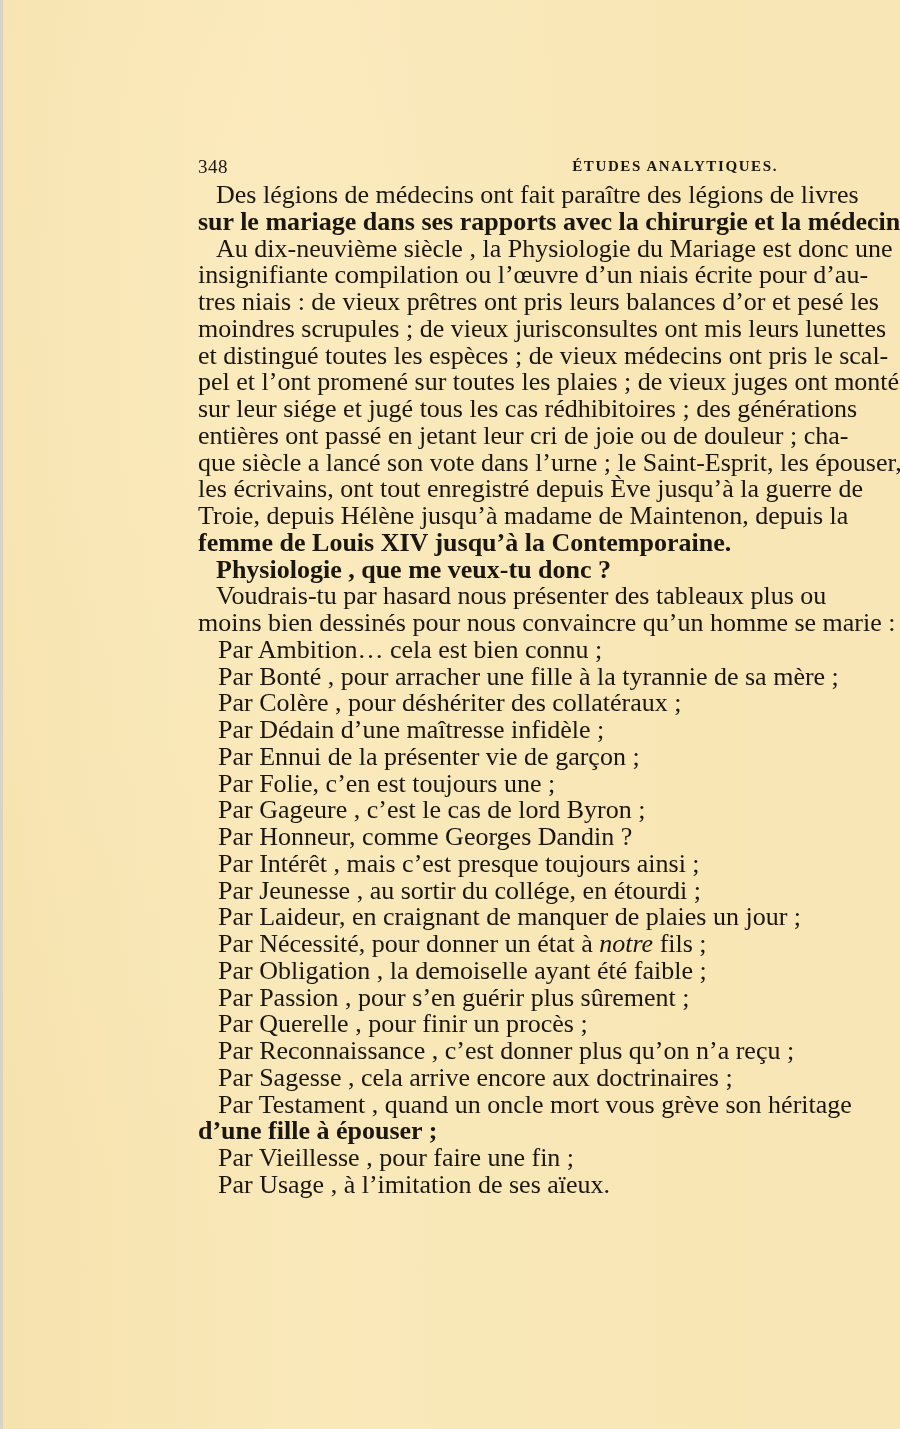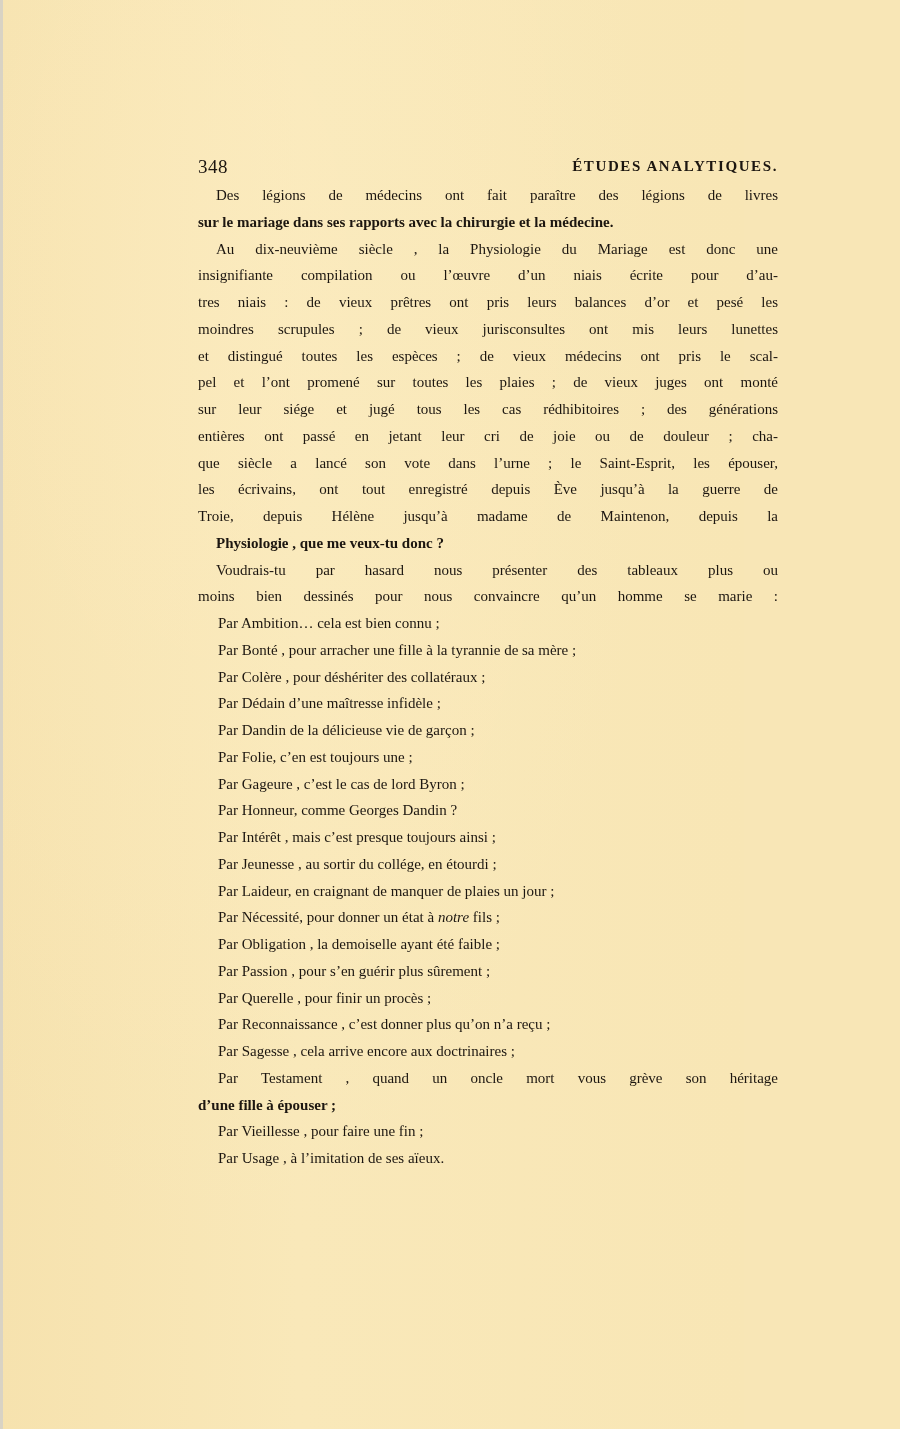--- a/index.html
+++ b/index.html
@@ -26,21 +26,21 @@
     .page-number {
       position: absolute; left: 0; top: 0;
       font-size: 19px; letter-spacing: 0.5px;
     }
     .head-title {
       position: absolute; left: 0; width: 580px; top: 2px; text-align: right;
       font-size: 15px; letter-spacing: 1.6px; font-variant: small-caps; font-weight: bold;
     }
     .text-block {
       position: absolute; left: 198px; top: 182px; width: 580px;
-      font-size: 15px; line-height: 26.75px;
+      font-size: 26px; line-height: 26.75px;
     }
     .line {
       display: block; white-space: nowrap; height: 26.75px;
       text-align: justify; text-align-last: justify;
     }
     .line.indent { padding-left: 18px; }
     .line.last { text-align-last: left; font-weight: bold; }
     .line.item { padding-left: 20px; text-align-last: left; }
     .line.item.cont { text-align-last: justify; }
     em { font-style: italic; }
@@ -65,32 +65,33 @@
     <span class="line">insignifiante compilation ou l’œuvre d’un niais écrite pour d’au-</span>
     <span class="line">tres niais : de vieux prêtres ont pris leurs balances d’or et pesé les</span>
     <span class="line">moindres scrupules ; de vieux jurisconsultes ont mis leurs lunettes</span>
     <span class="line">et distingué toutes les espèces ; de vieux médecins ont pris le scal-</span>
     <span class="line">pel et l’ont promené sur toutes les plaies ; de vieux juges ont monté</span>
     <span class="line">sur leur siége et jugé tous les cas rédhibitoires ; des générations</span>
     <span class="line">entières ont passé en jetant leur cri de joie ou de douleur ; cha-</span>
     <span class="line">que siècle a lancé son vote dans l’urne ; le Saint-Esprit, les épouser,</span>
     <span class="line">les écrivains, ont tout enregistré depuis Ève jusqu’à la guerre de</span>
     <span class="line">Troie, depuis Hélène jusqu’à madame de Maintenon, depuis la</span>
+    <span class="line last">femme de Louis XIV jusqu’à la Contemporaine.</span>
 
     <span class="line indent last">Physiologie , que me veux-tu donc ?</span>
 
     <span class="line indent">Voudrais-tu par hasard nous présenter des tableaux plus ou</span>
     <span class="line">moins bien dessinés pour nous convaincre qu’un homme se marie :</span>
 
     <div>
       <span class="line item">Par Ambition… cela est bien connu ;</span>
       <span class="line item">Par Bonté , pour arracher une fille à la tyrannie de sa mère ;</span>
       <span class="line item">Par Colère , pour déshériter des collatéraux ;</span>
       <span class="line item">Par Dédain d’une maîtresse infidèle ;</span>
-      <span class="line item">Par Dandin de la délicieuse vie de garçon ;</span>
+      <span class="line item">Par Ennui de la présenter vie de garçon ;</span>
       <span class="line item">Par Folie, c’en est toujours une ;</span>
       <span class="line item">Par Gageure , c’est le cas de lord Byron ;</span>
       <span class="line item">Par Honneur, comme Georges Dandin ?</span>
       <span class="line item">Par Intérêt , mais c’est presque toujours ainsi ;</span>
       <span class="line item">Par Jeunesse , au sortir du collége, en étourdi ;</span>
       <span class="line item">Par Laideur, en craignant de manquer de plaies un jour ;</span>
       <span class="line item"><span>Par Nécessité, pour donner un état à </span><em>notre</em><span> fils ;</span></span>
       <span class="line item">Par Obligation , la demoiselle ayant été faible ;</span>
       <span class="line item">Par Passion , pour s’en guérir plus sûrement ;</span>
       <span class="line item">Par Querelle , pour finir un procès ;</span>

